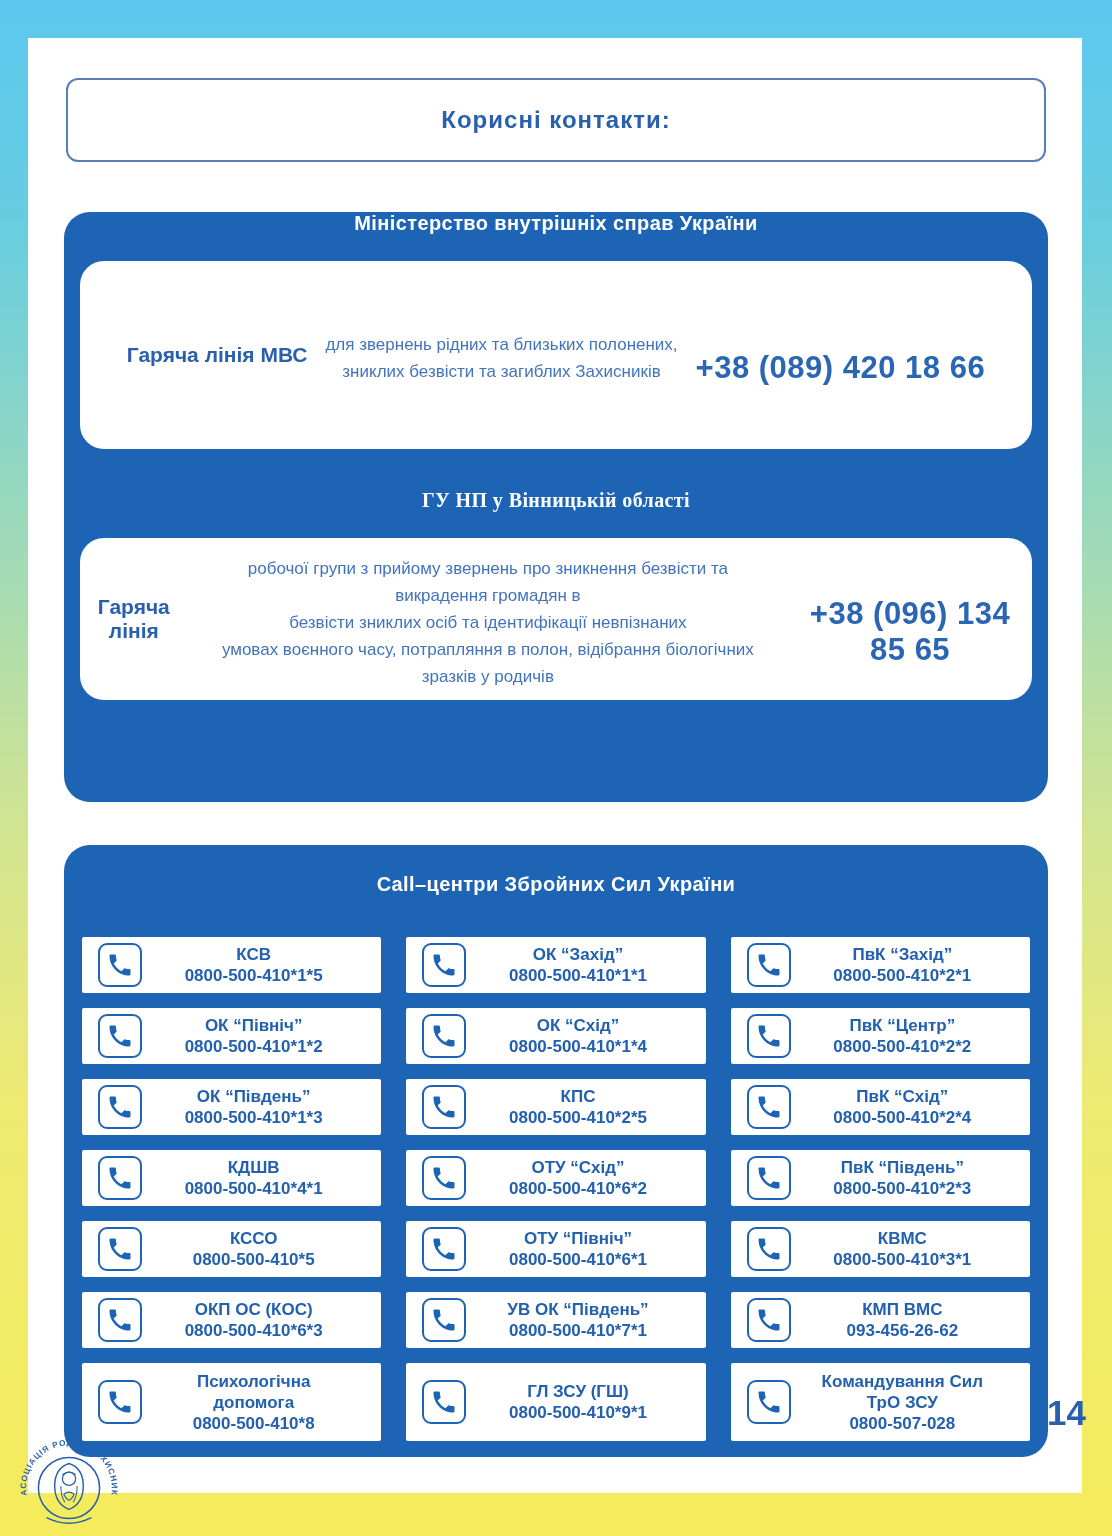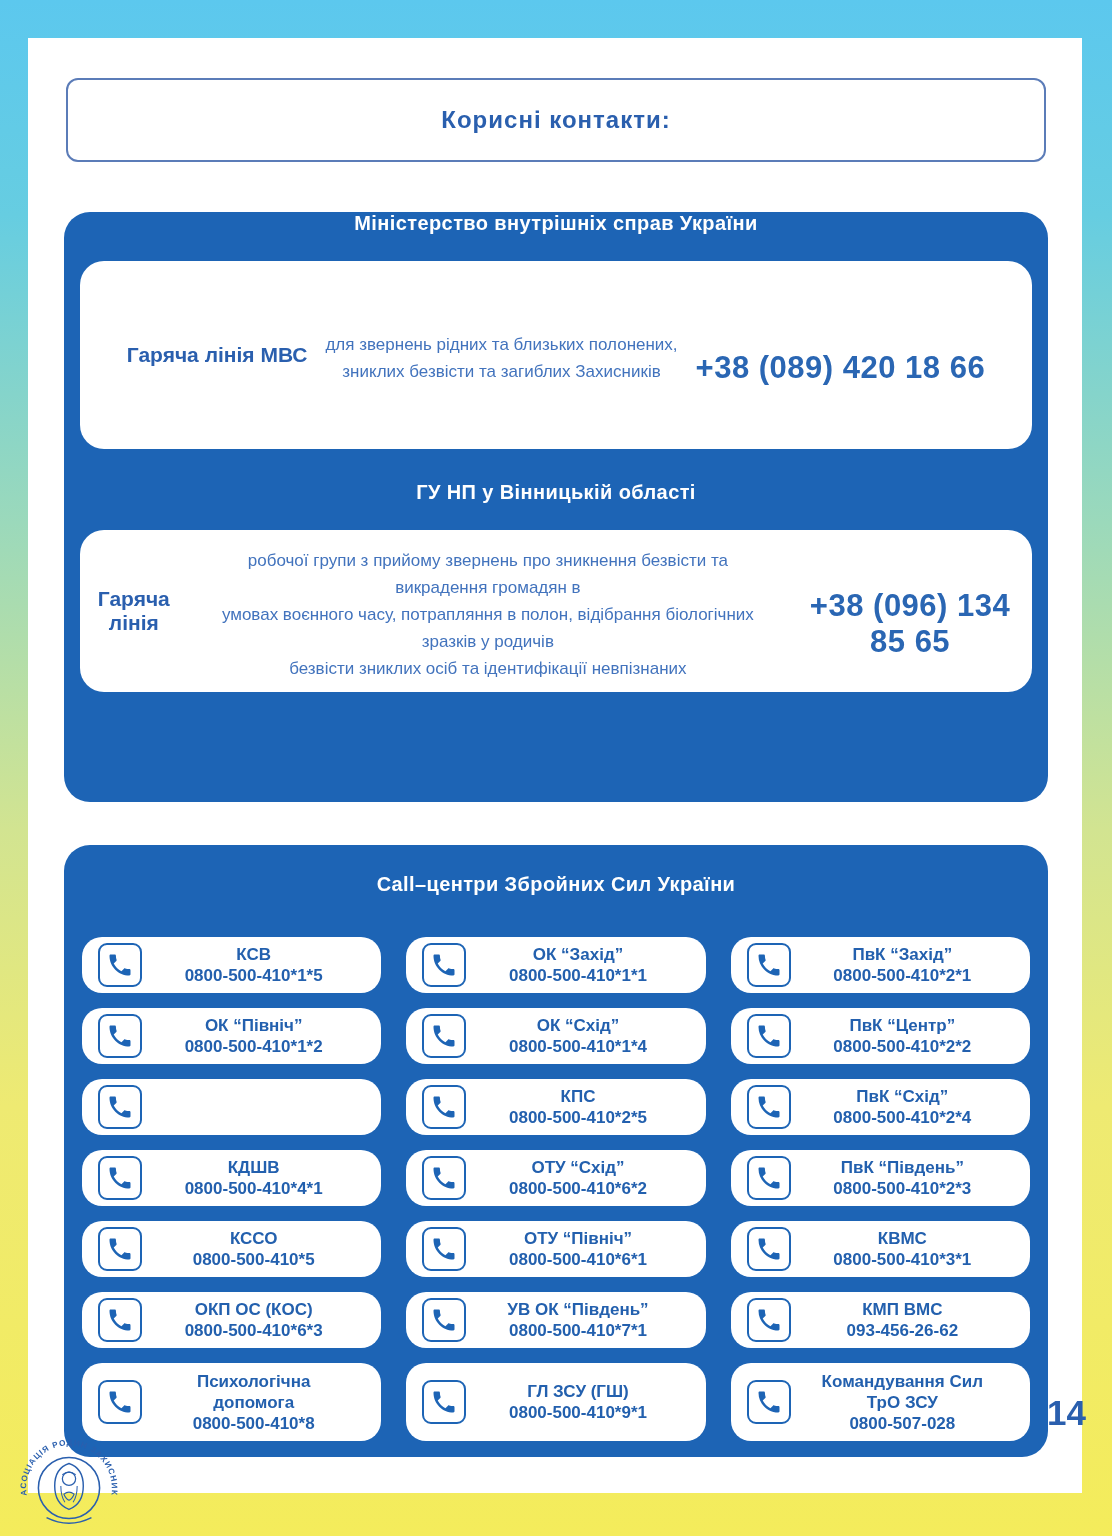--- a/index.html
+++ b/index.html
@@ -30,42 +30,42 @@
     position:absolute; left:36px; width:984px;
     background:#1d64b5; border-radius:26px;
   }
   #section-mvs  { top:174px; height:590px; }
   #section-call { top:807px; height:612px; }
   .blue-title {
     color:#ffffff; font-weight:bold; font-size:20px;
     text-align:center; letter-spacing:0.4px;
   }
   #section-mvs .blue-title.first { }
-  #section-mvs .blue-title.second { margin-top:32px; }
+  #section-mvs .blue-title.second { margin-top:40px;font-family:Liberation Serif, serif; }
   #section-call .blue-title { padding-top:28px; }
   .white-card {
     background:#ffffff; border-radius:24px; margin:26px 16px 0 16px;
     display:flex; flex-direction:row; align-items:center; justify-content:center;
     text-align:center;
     gap:18px;
   }
   #hotline-card-1 { height:188px; }
   #hotline-card-2 { height:162px; }
   .hotline-title { color:#2a5fae; font-size:21px; font-weight:bold; }
   .hotline-desc  { color:#4273bd; font-size:17px; line-height:27px; margin-top:6px; }
   .hotline-phone { color:#2a66b3; font-size:31px; font-weight:bold; margin-top:26px; letter-spacing:0.5px; }
   
   .cards-grid {
     display:grid; grid-template-columns:repeat(3,1fr);
     grid-template-rows:repeat(6,56px) 78px;
     column-gap:25px; row-gap:15px;
     padding:0 18px; margin-top:41px;
   }
   .contact-card {
-    background:#ffffff; border-radius:20px;
+    background:#ffffff; border-radius:2px;
     display:flex; align-items:center; padding:5px 16px;
   }
   .phone-badge {
     width:44px; height:44px; min-width:44px;
     border:2.5px solid #1d64b5; border-radius:9px;
     display:flex; align-items:center; justify-content:center;
   }
   .phone-badge svg { width:28px; height:28px; fill:#1d64b5; }
   .contact-text {
     flex:1; text-align:center; color:#2360ae;
@@ -102,22 +102,22 @@
       </div>
       <div class="hotline-phone">+38 (089) 420 18 66</div>
     </div>
 
     <div class="blue-title second">ГУ НП у Вінницькій області</div>
 
     <div class="white-card" id="hotline-card-2">
       <div class="hotline-title">Гаряча лінія</div>
       <div class="hotline-desc">
         <div>робочої групи з прийому звернень про зникнення безвісти та викрадення громадян в</div>
+        <div>безвісти зниклих осіб та ідентифікації невпізнаних</div>
         <div>умовах воєнного часу, потрапляння в полон, відібрання біологічних зразків у родичів</div>
-        <div>безвісти зниклих осіб та ідентифікації невпізнаних</div>
       </div>
       <div class="hotline-phone">+38 (096) 134 85 65</div>
     </div>
   </div>
 
   <div class="blue-section" id="section-call">
     <div class="blue-title">Call–центри Збройних Сил України</div>
     <div class="cards-grid">
   <div class="contact-card">
     <span class="phone-badge">
@@ -189,20 +189,24 @@
       <span class="contact-label">ПвК “Центр”</span>
       <span class="contact-number">0800-500-410*2*2</span>
     </span>
   </div>
 
   <div class="contact-card">
     <span class="phone-badge">
       <svg viewBox="0 0 24 24">
         <path d="M6.62 10.79c1.44 2.83 3.76 5.14 6.59 6.59l2.2-2.21c.27-.27.67-.36 1.02-.24 1.12.37 2.33.57 3.57.57.55 0 1 .45 1 1V20c0 .55-.45 1-1 1-9.39 0-17-7.61-17-17 0-.55.45-1 1-1h3.5c.55 0 1 .45 1 1 0 1.25.2 2.45.57 3.57.11.35.03.74-.25 1.02l-2.2 2.2z"></path>
       </svg>
+    </span>
+    <span class="contact-text">
+      <span class="contact-label">ОК “Південь”</span>
+      <span class="contact-number">0800-500-410*1*3</span>
     </span>
   </div>
 
   <div class="contact-card">
     <span class="phone-badge">
       <svg viewBox="0 0 24 24">
         <path d="M6.62 10.79c1.44 2.83 3.76 5.14 6.59 6.59l2.2-2.21c.27-.27.67-.36 1.02-.24 1.12.37 2.33.57 3.57.57.55 0 1 .45 1 1V20c0 .55-.45 1-1 1-9.39 0-17-7.61-17-17 0-.55.45-1 1-1h3.5c.55 0 1 .45 1 1 0 1.25.2 2.45.57 3.57.11.35.03.74-.25 1.02l-2.2 2.2z"></path>
       </svg>
     </span>
     <span class="contact-text">

